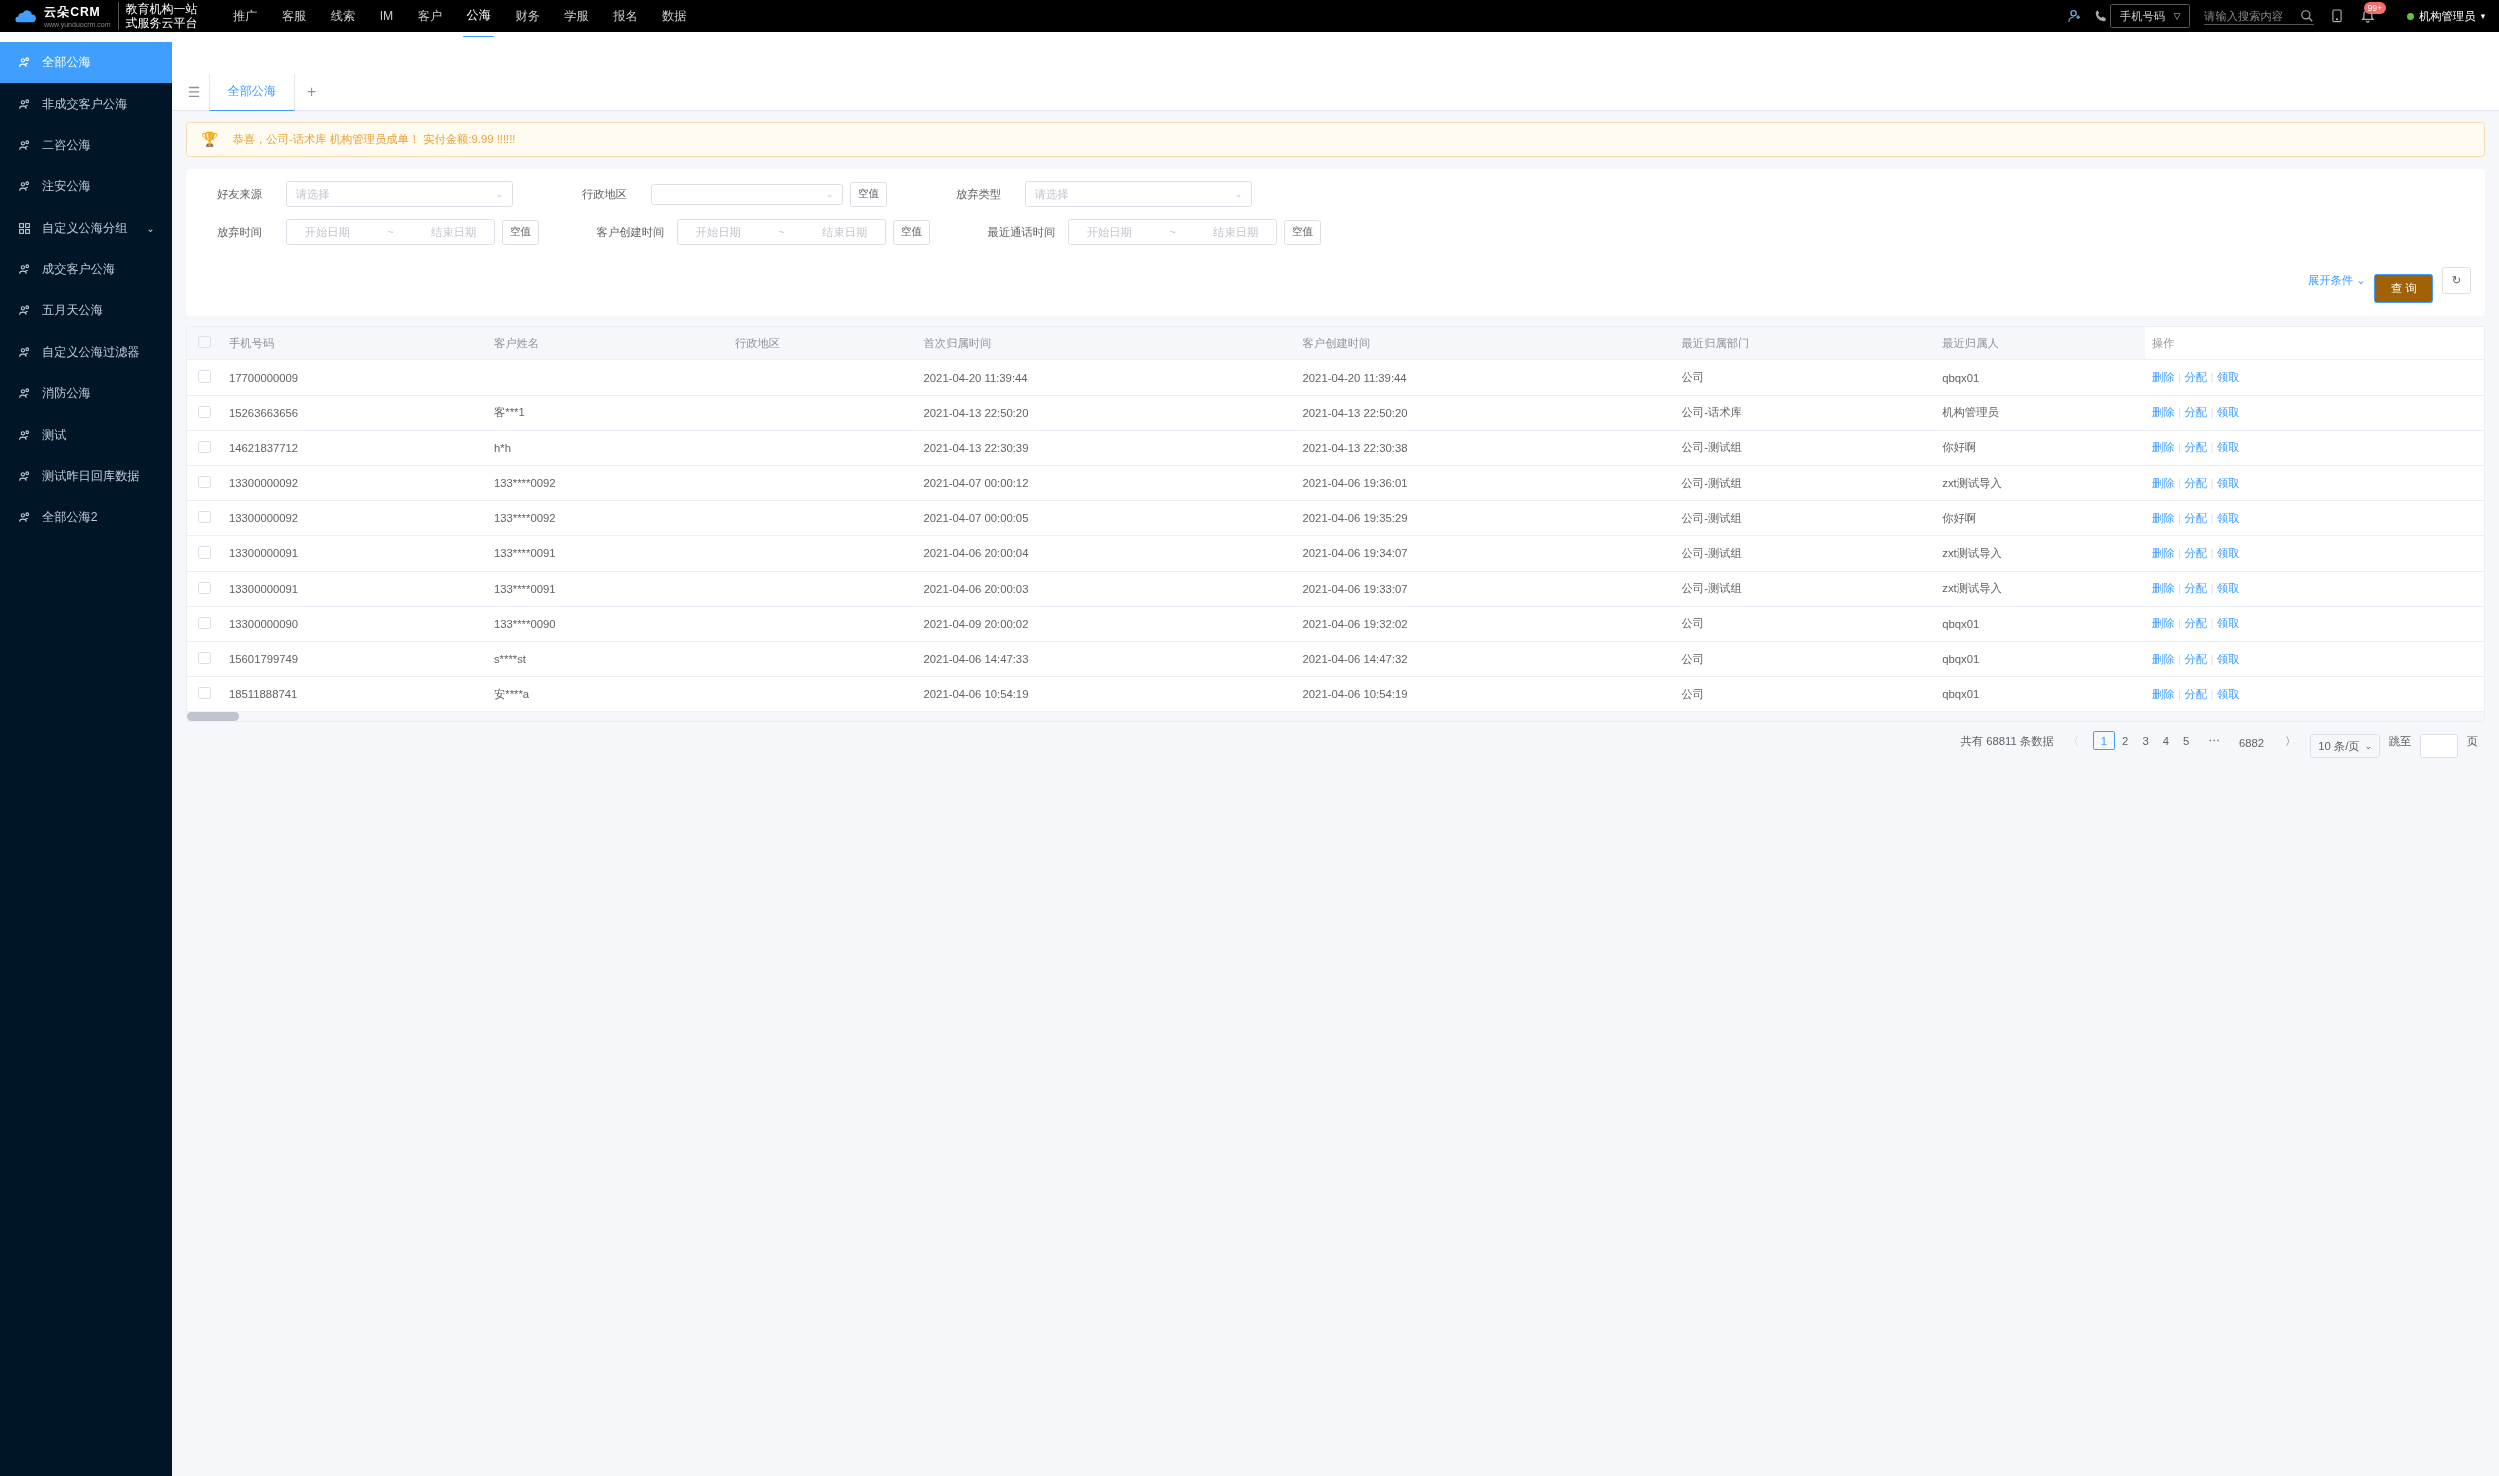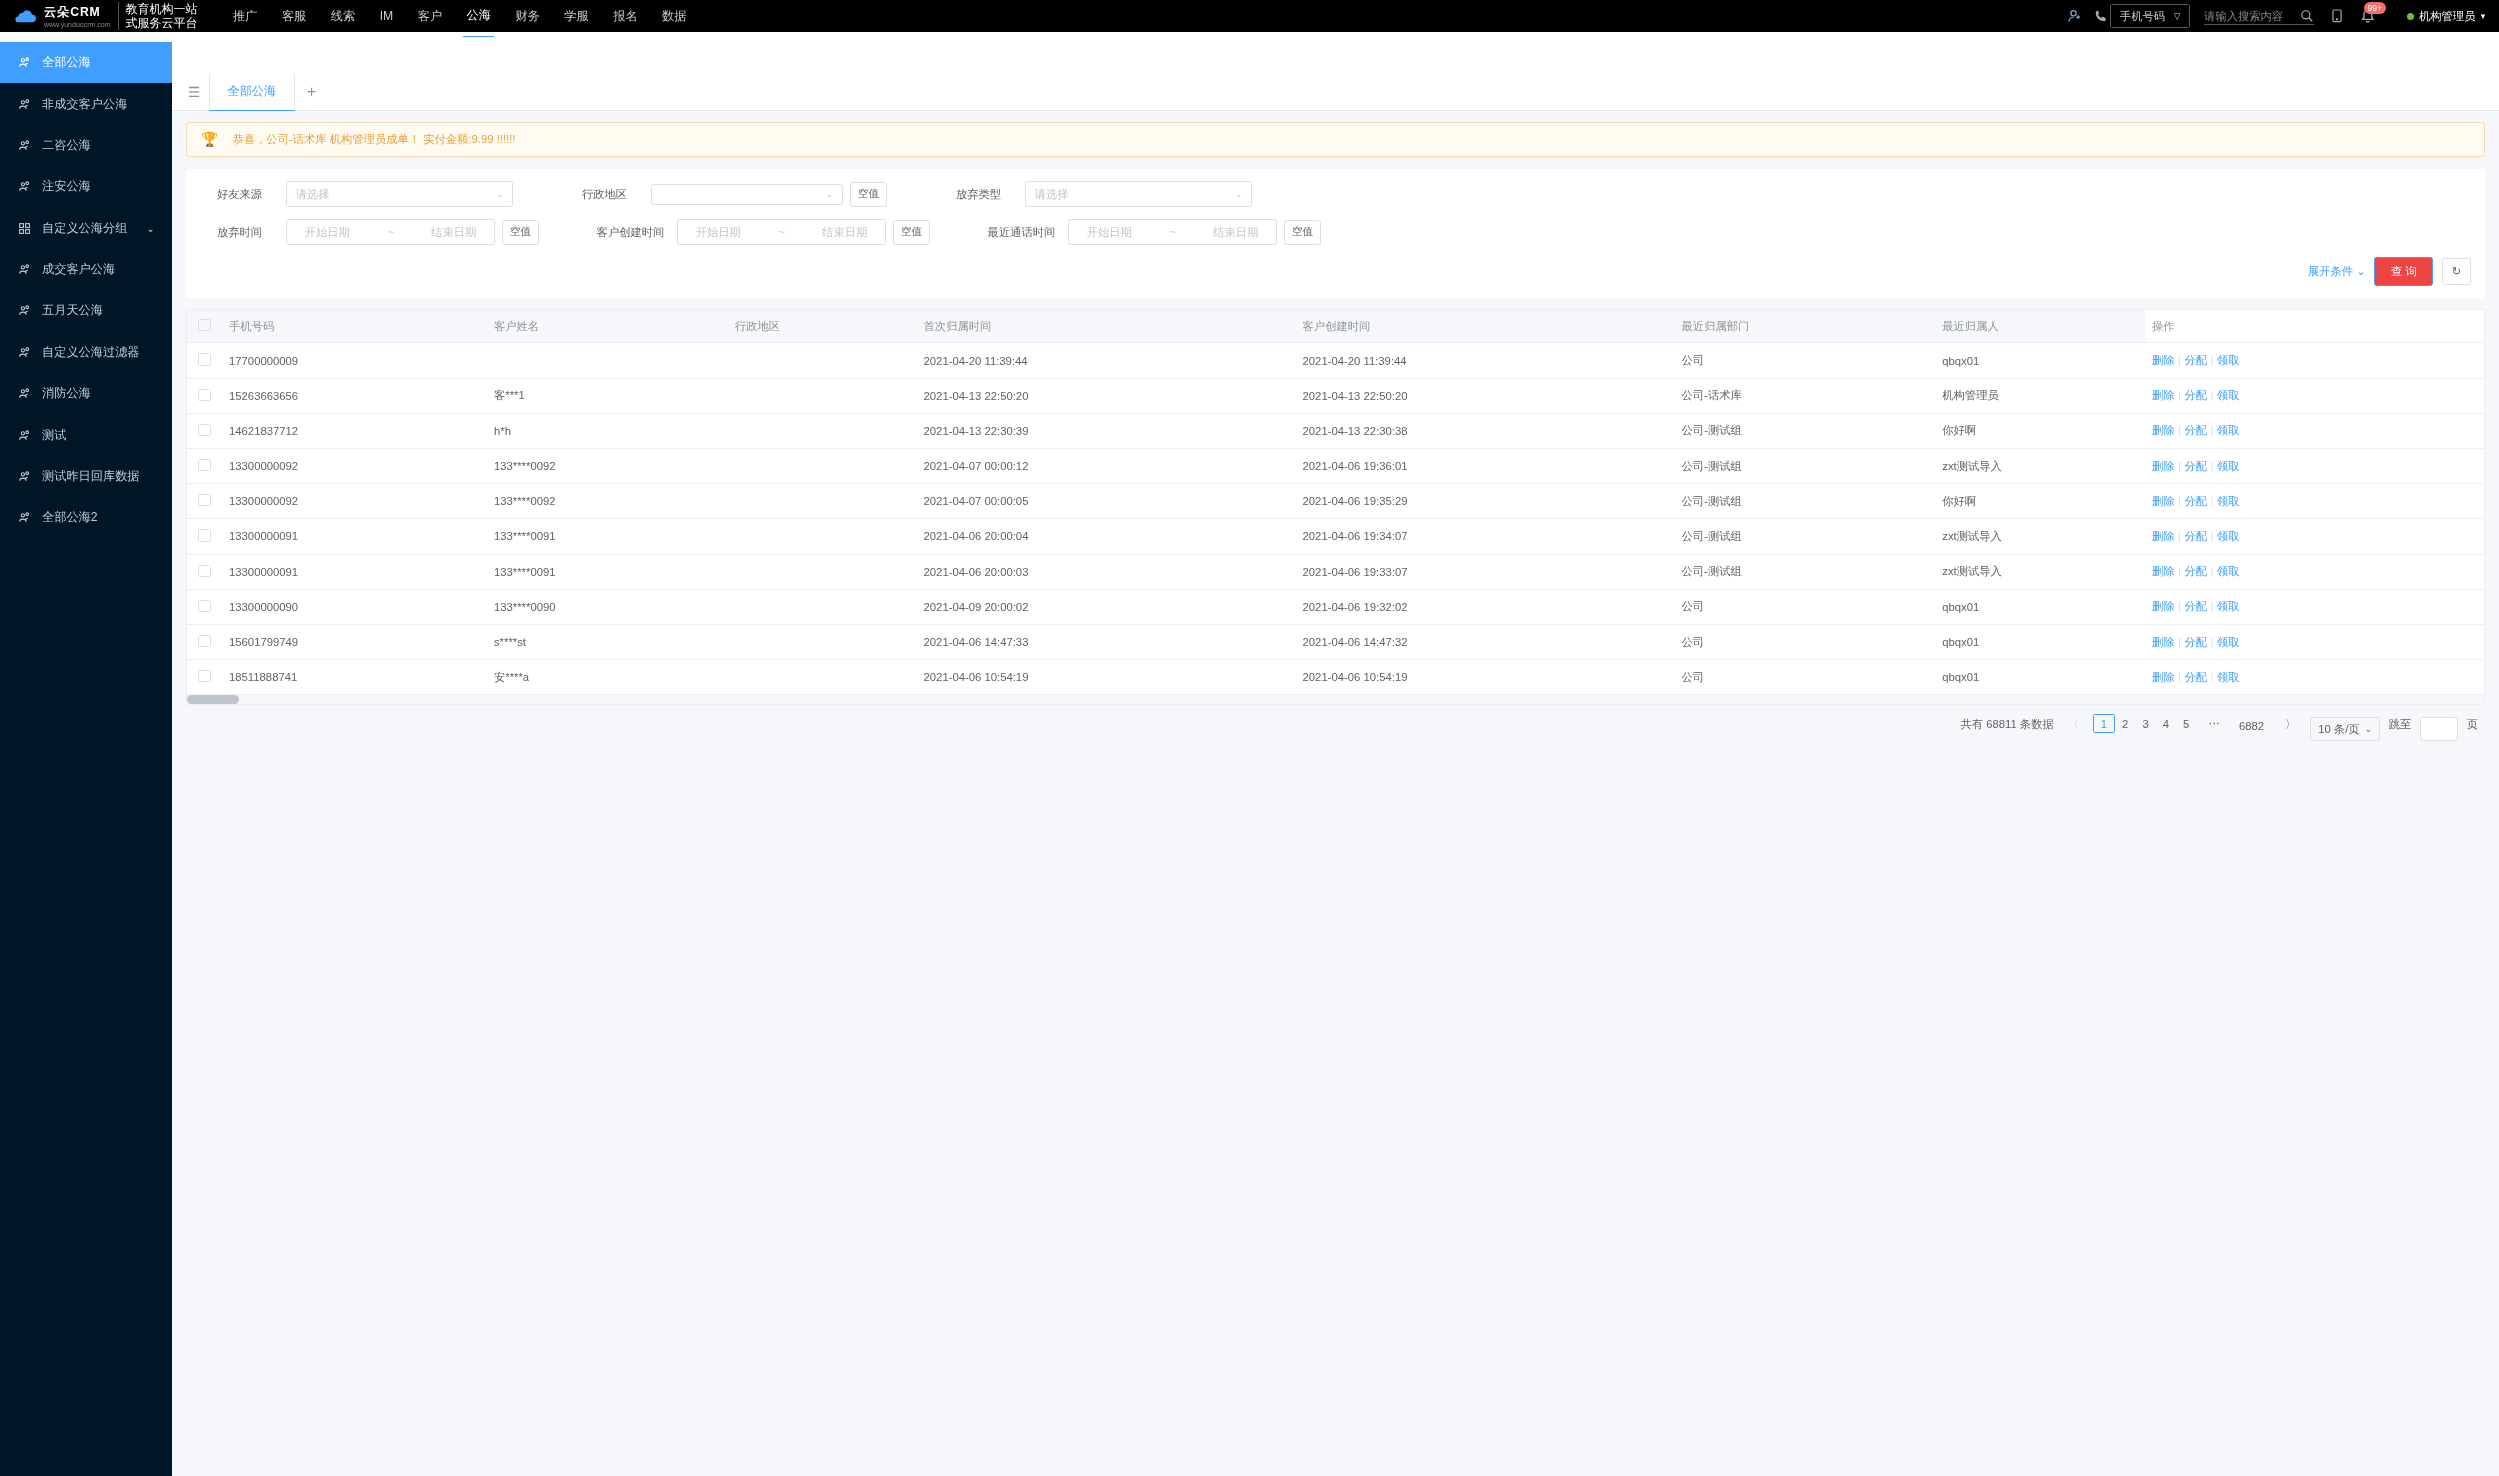--- a/index.html
+++ b/index.html
@@ -48,21 +48,21 @@
 .filter-group { display: flex; align-items: center; gap: 7px; }
 .filter-label { width: 79px; text-align: center; color: #606266; font-size: 11.3px; }
 .select { border: 0.9px solid #dcdfe6; border-radius: 2.6px; padding: 4.4px 8.7px; min-width: 227px; color: #c0c4cc; display: flex; justify-content: space-between; align-items: center; cursor: pointer; font-size: 11.3px; }
 .select.narrow { min-width: 192px; }
 .date-range { display: flex; align-items: center; border: 0.9px solid #dcdfe6; border-radius: 2.6px; padding: 4.4px 8.7px; min-width: 209px; color: #c0c4cc; font-size: 11.3px; }
 .date-range span { flex: 1; text-align: center; }
 .null-btn { border: 0.9px solid #dcdfe6; padding: 4.4px 7px; border-radius: 2.6px; cursor: pointer; font-size: 10.5px; color: #606266; }
 .filter-actions { display: flex; justify-content: flex-end; gap: 8.7px; padding-bottom: 12.2px; align-items: center; }
 .expand-link { color: #409eff; cursor: pointer; font-size: 11.3px; }
 .btn { padding: 6.1px 15.7px; border-radius: 2.6px; cursor: pointer; font-size: 11.3px; border: 0.9px solid; }
-.btn-primary { background: #ef4444; color: #fff; border-color: #409eff; }
+.btn-primary { background: #a16207; color: #fff; border-color: #409eff; margin-top: 17px; }
 .btn-default { background: #fff; color: #606266; border-color: #dcdfe6; }
 .btn-disabled { background: #fff; color: #c0c4cc; border-color: #ebeef5; cursor: not-allowed; }
 .refresh-btn { border: 0.9px solid #dcdfe6; padding: 6.1px 8.7px; border-radius: 2.6px; cursor: pointer; color: #606266; }
 
 .toolbar { display: flex; gap: 8.7px; padding: 0 0 10.5px; align-items: center; }
 .toolbar .spacer { flex: 1; }
 
 .table-wrap { background: #fff; border: 0.9px solid #ebeef5; border-radius: 1.7px; overflow: hidden; }
 table { width: 100%; border-collapse: collapse; font-size: 11.3px; }
 th { background: #f5f7fa; padding: 8.7px 7px; text-align: left; font-weight: 500; color: #909399; border-bottom: 0.9px solid #ebeef5; }

